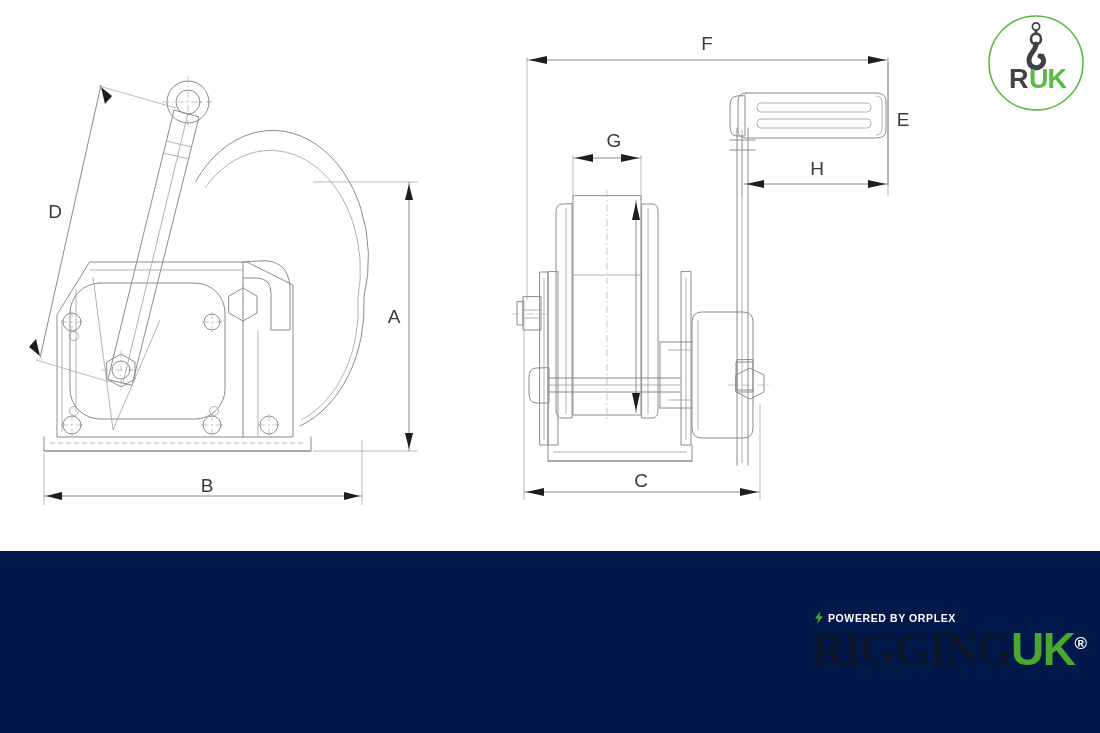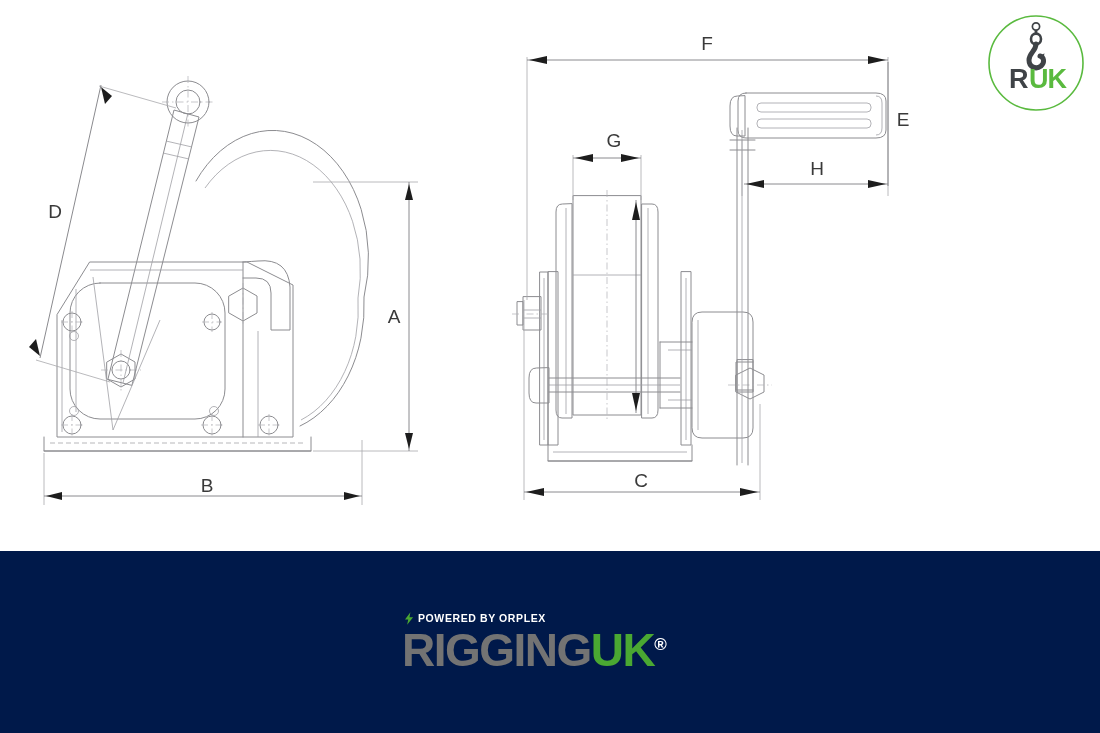--- a/index.html
+++ b/index.html
@@ -94,21 +94,21 @@
     background: #00194a;
   }
   #footer-logo {
     position: absolute;
     left: 0;
     top: 551px;
     width: 1100px;
     height: 182px;
     display: flex;
     align-items: center;
-    justify-content: center;
+    justify-content: flex-end;
   }
   #footer-logo-inner {
     position: relative;
     width: 280px;
     text-align: left;
     transform: translateX(-8px);
   }
   #powered-row {
     display: flex;
     align-items: center;
@@ -129,21 +129,21 @@
     color: #ffffff;
   }
   #wordmark {
     font-family: "Liberation Sans", sans-serif;
     font-size: 46px;
     font-weight: bold;
     letter-spacing: -1.5px;
     line-height: 1;
     white-space: nowrap;
   }
-  .wm-rigging { color: #737373; }
+  .wm-rigging { color: #0f172a; font-family: Liberation Serif, serif; }
   .wm-uk { color: #4aa832; }
   .wm-reg {
     color: #ffffff;
     font-size: 17px;
     vertical-align: super;
     letter-spacing: 0;
   }
 </style>
 </head>
 <body>

